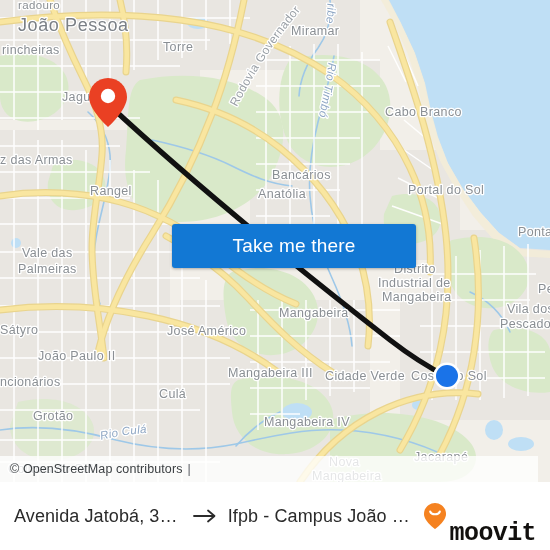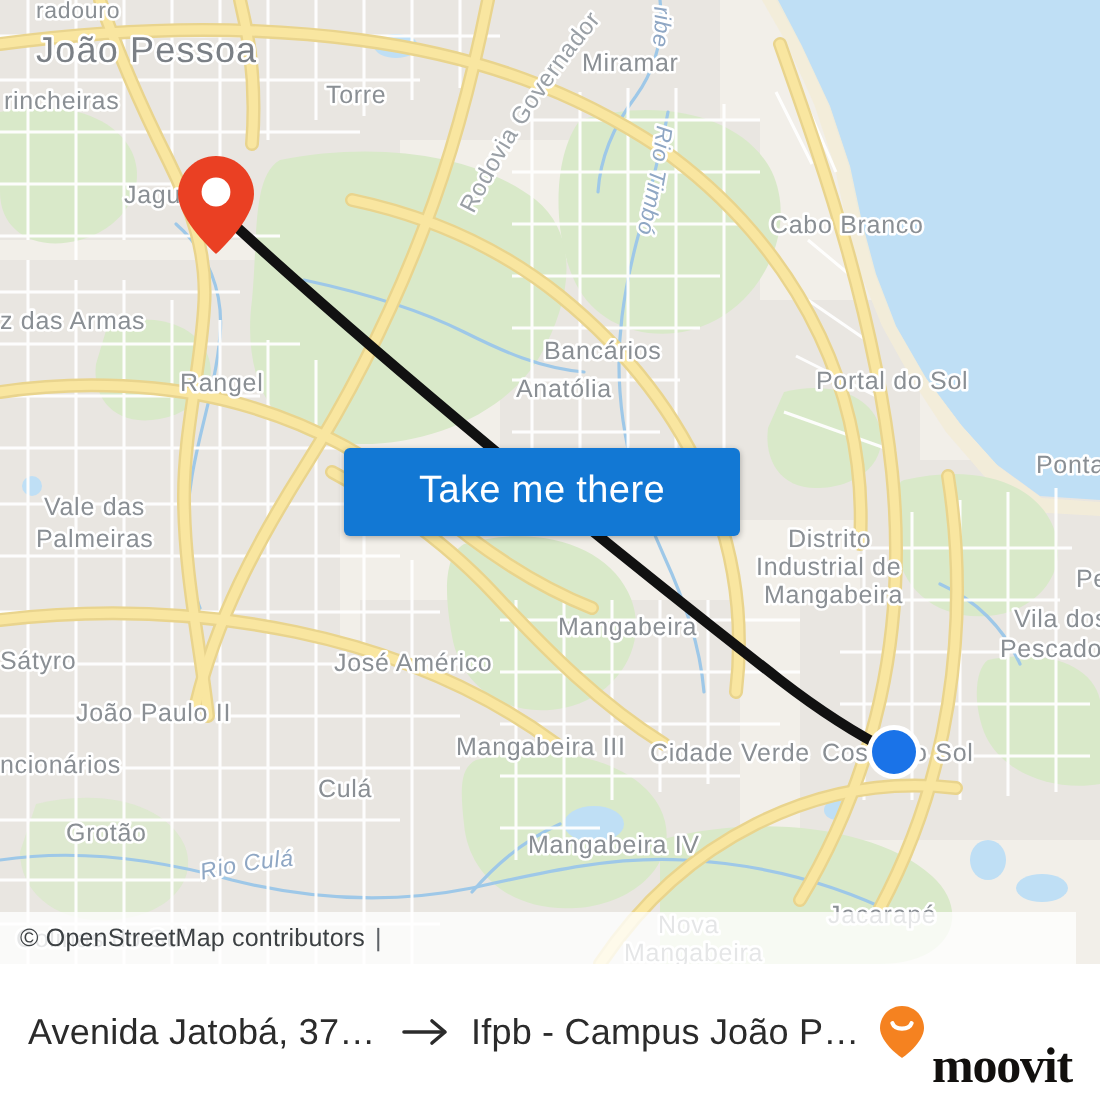--- a/index.html
+++ b/index.html
@@ -27,21 +27,21 @@
     stroke:#ffffff;stroke-width:2.6px;stroke-linejoin:round;
     dominant-baseline:middle;
   }
   .lbl.city{font-size:18px;fill:#7b8086;letter-spacing:.6px;}
   .lbl.sm{font-size:11.5px;}
   .lbl.water{fill:#8fa7c4;font-size:11.5px;font-style:italic;}
   .lbl.road{fill:#9aa0a6;font-size:12px;}
 
   
   .cta{
-    position:absolute;left:172px;top:224px;width:198px;height:44px;
+    position:absolute;left:172px;top:224px;width:244px;height:44px;
     background:#1278d4;border-radius:3px;
     display:flex;align-items:center;justify-content:center;
     box-shadow:0 1px 3px rgba(0,0,0,.30);
     cursor:pointer;
   }
   .cta span{
     color:#ffffff;font-size:19px;letter-spacing:.2px;
     font-family:"Liberation Sans", sans-serif;
   }
 
@@ -67,21 +67,21 @@
     display:flex;align-items:center;flex:1;min-width:0;gap:9px;
     font-size:18px;color:#2b2b2b;letter-spacing:.1px;
   }
   .trip .ep{white-space:nowrap;overflow:hidden;text-overflow:ellipsis;}
   .trip .ep.from{max-width:190px;}
   .trip .ep.to{max-width:215px;}
   .arrow{flex:none;width:26px;height:16px;display:block;}
   .logo{display:flex;align-items:center;gap:3px;flex:none;padding-left:6px;}
   .logo .word{
     font-size:25px;font-weight:bold;color:#12100e;
-    letter-spacing:-.6px;font-family:Liberation Serif, serif;margin-top:35px;
+    letter-spacing:-.6px;font-family:Liberation Mono, monospace;margin-top:35px;
   }
 </style>
 </head>
 <body>
 
 <div id="app">
 
   <div class="map">
     <svg width="550" height="482" viewBox="0 0 550 482">
 

